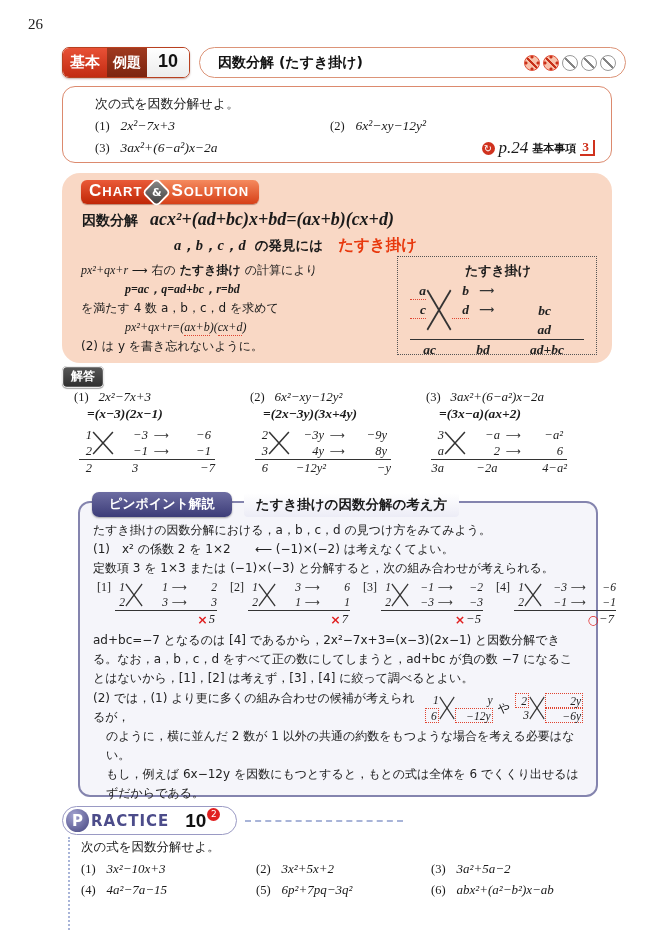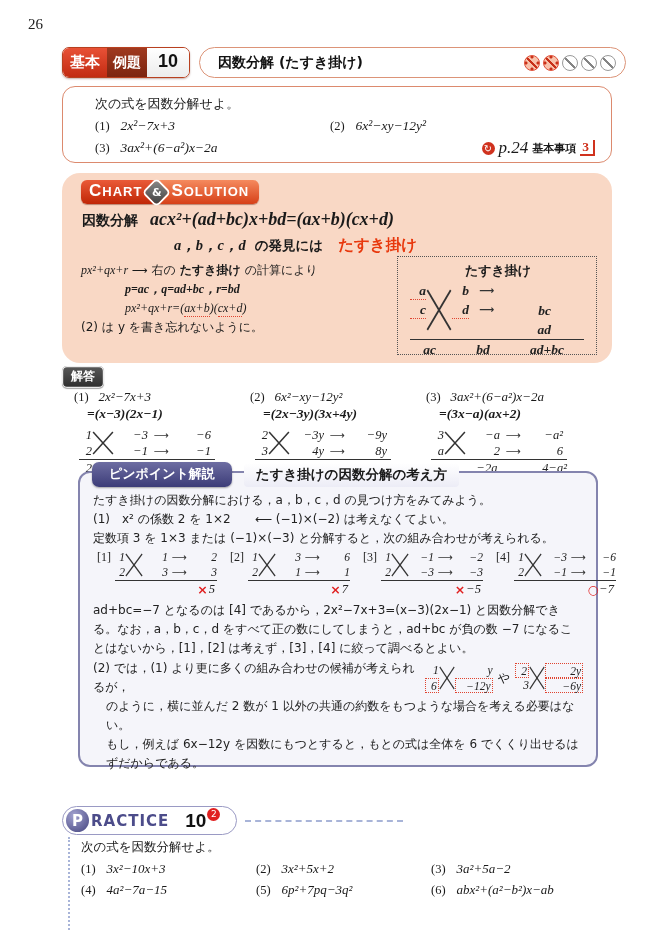--- a/index.html
+++ b/index.html
@@ -94,21 +94,21 @@
 
 .ans-badge{position:absolute;left:62px;top:366px;background:linear-gradient(180deg,#5a5a5a,#2c2c2c);color:#fff;font-weight:bold;font-size:12px;padding:2px 9px 3px 9px;border-radius:5px;box-shadow:inset 0 0 0 1.2px rgba(255,255,255,.9),0 1px 1px rgba(0,0,0,.35);}
 .answers{position:absolute;left:74px;top:389px;display:flex;}
 .ans-col{width:176px;}
 .ans-head{display:flex;gap:10px;align-items:baseline;font-size:12.5px;}
 .ans-head .e{font-size:13px;}
 .ans-res{margin:1px 0 5px 13px;font-size:13.5px;}
 .ans-col .tskA{margin-left:5px;}
 
 
-.pin{position:absolute;left:78px;top:471px;width:520px;height:296px;border:2px solid #8484ae;border-radius:12px;background:#f5f5fa;}
+.pin{position:absolute;left:78px;top:501px;width:520px;height:296px;border:2px solid #8484ae;border-radius:12px;background:#f5f5fa;}
 .pin-head{display:flex;align-items:center;gap:12px;margin:-11px 0 1px 12px;}
 .pin-badge{background:linear-gradient(180deg,#6d6da2,#3c3c78);color:#fff;font-weight:bold;font-size:13px;padding:3px 17px 4px 17px;border-radius:7px;box-shadow:0 1px 2px rgba(0,0,0,.35);}
 .pin-title{font-weight:bold;font-size:13.5px;background:linear-gradient(180deg,#ffffff,#ececf6);padding:3px 12px;border-radius:4px;}
 .pin-body{padding:3px 13px 0 13px;font-size:12px;line-height:19px;color:#222;}
 .combos{display:flex;gap:13px;margin:2px 0 3px 4px;}
 .combo{display:flex;gap:4px;}
 .combo-label{font-family:"Liberation Serif",serif;font-size:12px;line-height:15px;}
 .p4{margin-top:3px;}
 .p5row{display:flex;align-items:center;gap:5px;margin-top:1px;}
 .ind{margin-left:13px;}
@@ -197,20 +197,21 @@
       <span class="acc">たすき掛け</span>
     </div>
     <div class="csl">
       <span class="math m">px²+qx+r</span>
       <span class="arrglyph">⟶</span>
       <span>右の</span>
       <span class="bold">たすき掛け</span>
       <span>の計算により</span>
     </div>
     <div class="csl ind1 mathb">p=ac，q=ad+bc，r=bd</div>
+    <div class="csl">を満たす 4 数 a，b，c，d を求めて</div>
     <div class="csl ind1">
       <span class="math m">px²+qx+r=(</span><span class="math m rdot">ax+b</span><span class="math m">)(</span><span class="math m rdot">cx+d</span><span class="math m">)</span>
     </div>
     <div class="csl">(2) は y を書き忘れないように。</div>
 
     <div class="tbox">
       <div class="tbox-title">たすき掛け</div>
       <div class="tsk tskB">
         <div class="tsk-rows">
           <div class="tcol cl">

